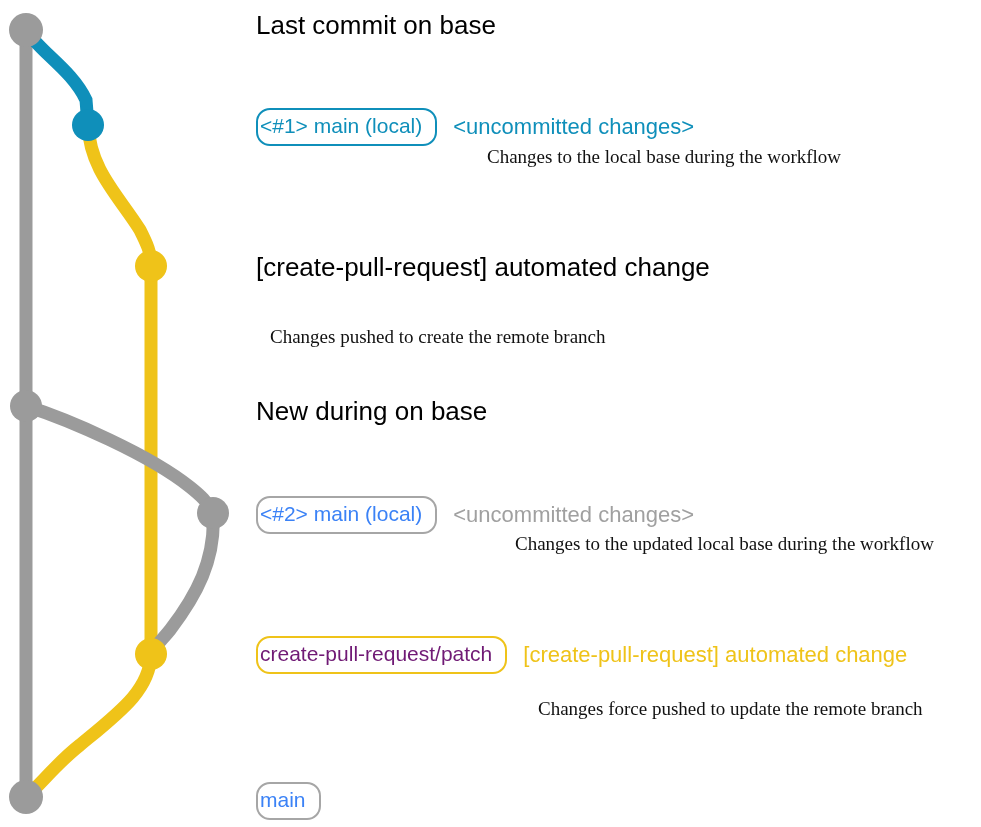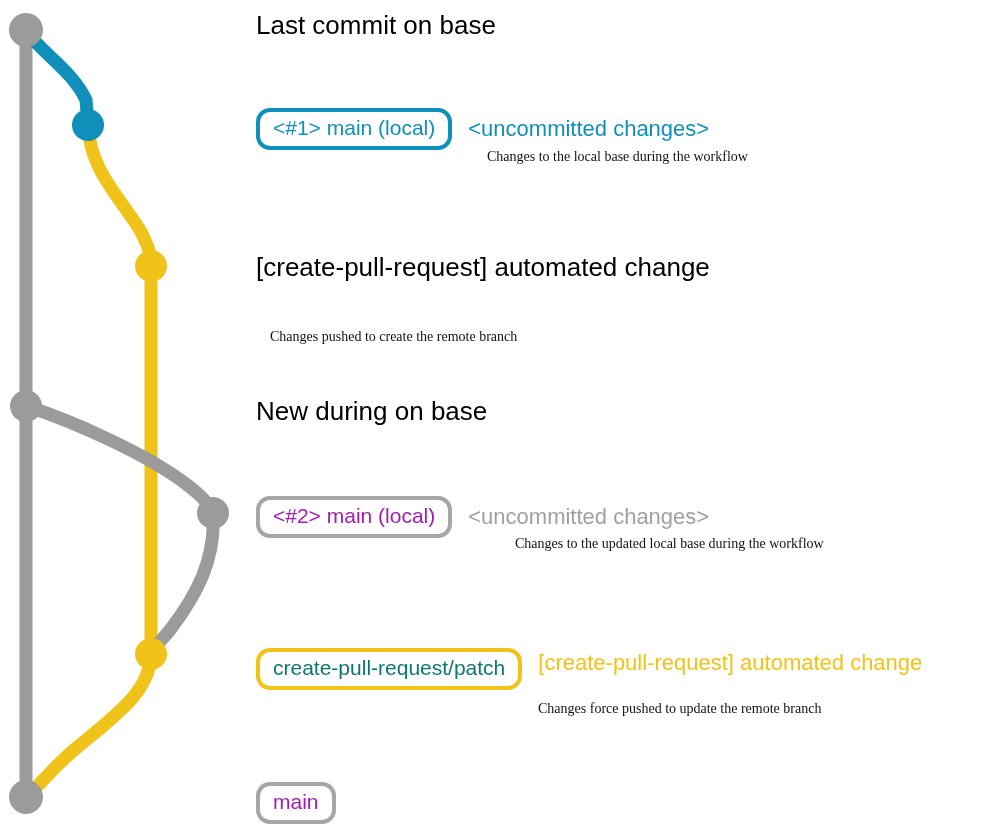--- a/index.html
+++ b/index.html
@@ -26,52 +26,52 @@
 
   .row {
     position: absolute;
     display: flex;
     align-items: center;
     white-space: nowrap;
   }
 
   .tag-pill {
     display: inline-block;
-    border: 4px solid #701a75;
+    border: 2px solid #701a75;
     border-radius: 14px;
-    padding: 4px 13px 6px 13px;
+    padding: 4px 13px 6px 2px;
     font-size: 21px;
     line-height: 24px;
     color: #999999;
     background: #ffffff;
     box-sizing: border-box;
   }
   .tag-pill.teal  { border-color: #0f8fba; color: #0f8fba; }
-  .tag-pill.amber { border-color: #efc319; color: #0f766e; margin-top: 12px; }
-  .tag-pill.gray  { border-color: #a6a6a6; color: #a21caf; }
+  .tag-pill.amber { border-color: #efc319; color: #701a75; }
+  .tag-pill.gray  { border-color: #a6a6a6; color: #3b82f6; }
 
   .subject {
     font-size: 22px;
     line-height: 26px;
     margin-left: 16px;
   }
   .subject.teal  { color: #0f8fba; }
   .subject.amber { color: #efc319; }
   .subject.gray  { color: #a0a0a0; }
 
   .standalone-subject {
     font-size: 26px;
     line-height: 26px;
     margin-left: 0;
   }
 
   .note {
     position: absolute;
     font-family: "Liberation Serif", serif;
-    font-size: 14px;
+    font-size: 19px;
     line-height: 22px;
     color: #111111;
     white-space: nowrap;
   }
 </style>
 </head>
 <body>
 
 <svg id="graph-svg" viewBox="0 0 981 827" xmlns="http://www.w3.org/2000/svg">
 

